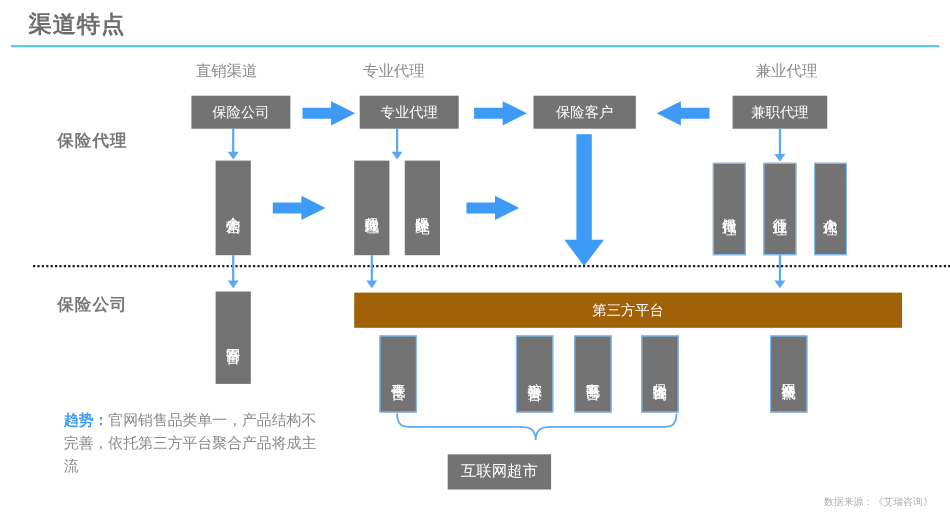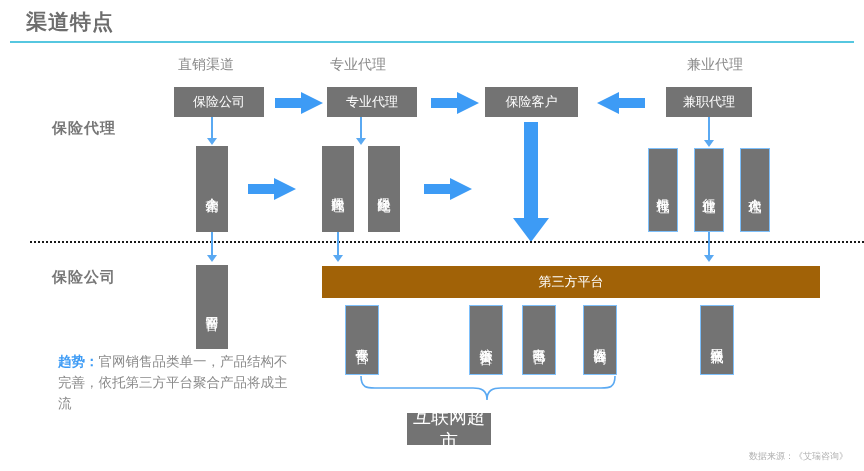--- a/index.html
+++ b/index.html
@@ -70,21 +70,21 @@
   .fat-down{position:absolute;}
 
   
   .divider{
     position:absolute;left:30px;top:241px;width:834px;height:0;
     border-top:2px dotted #1a1a1a;
   }
 
   
   .trend{
-    position:absolute;left:58px;top:352px;width:230px;
+    position:absolute;left:58px;top:372px;width:230px;
     font-size:13.5px;color:#8a8a8a;line-height:1.55;
   }
   .trend b{color:#3d9bf5;font-weight:bold;}
 
   
   .source{
     position:absolute;right:16px;bottom:8px;
     font-size:9px;color:#b0b0b0;white-space:nowrap;margin-left:20px;
   }
 
@@ -181,21 +181,21 @@
 
   <div class="box v outlined" style="left:583px;top:305px;width:34px;height:70px;">保险咨询</div>
 
   <div class="box v outlined" style="left:700px;top:305px;width:34px;height:70px;">网络兼代</div>
 
   <svg class="deco" style="left:345px;top:374px;" width="285" height="34">
     <path d="M 16 2 C 16 14, 22 14, 30 14 L 128 14 C 136 14, 142 16, 142 26
              C 142 16, 148 14, 156 14 L 256 14 C 264 14, 270 14, 270 2" fill="none" stroke="#5aa9f2" stroke-width="1.6"></path>
   </svg>
 
-  <div class="box h" style="left:407px;top:413px;width:84px;height:32px;font-size:18px;">互联网超市</div>
+  <div class="box h" style="left:407px;top:413px;width:94px;height:32px;font-size:14px;">互联网超市</div>
 
   <div class="trend">
     <b>趋势：</b><span>官网销售品类单一，产品结构不完善，依托第三方平台聚合产品将成主流</span>
   </div>
 
   <div class="source">数据来源：《艾瑞咨询》</div>
 
 </div>
 
 </body></html>

